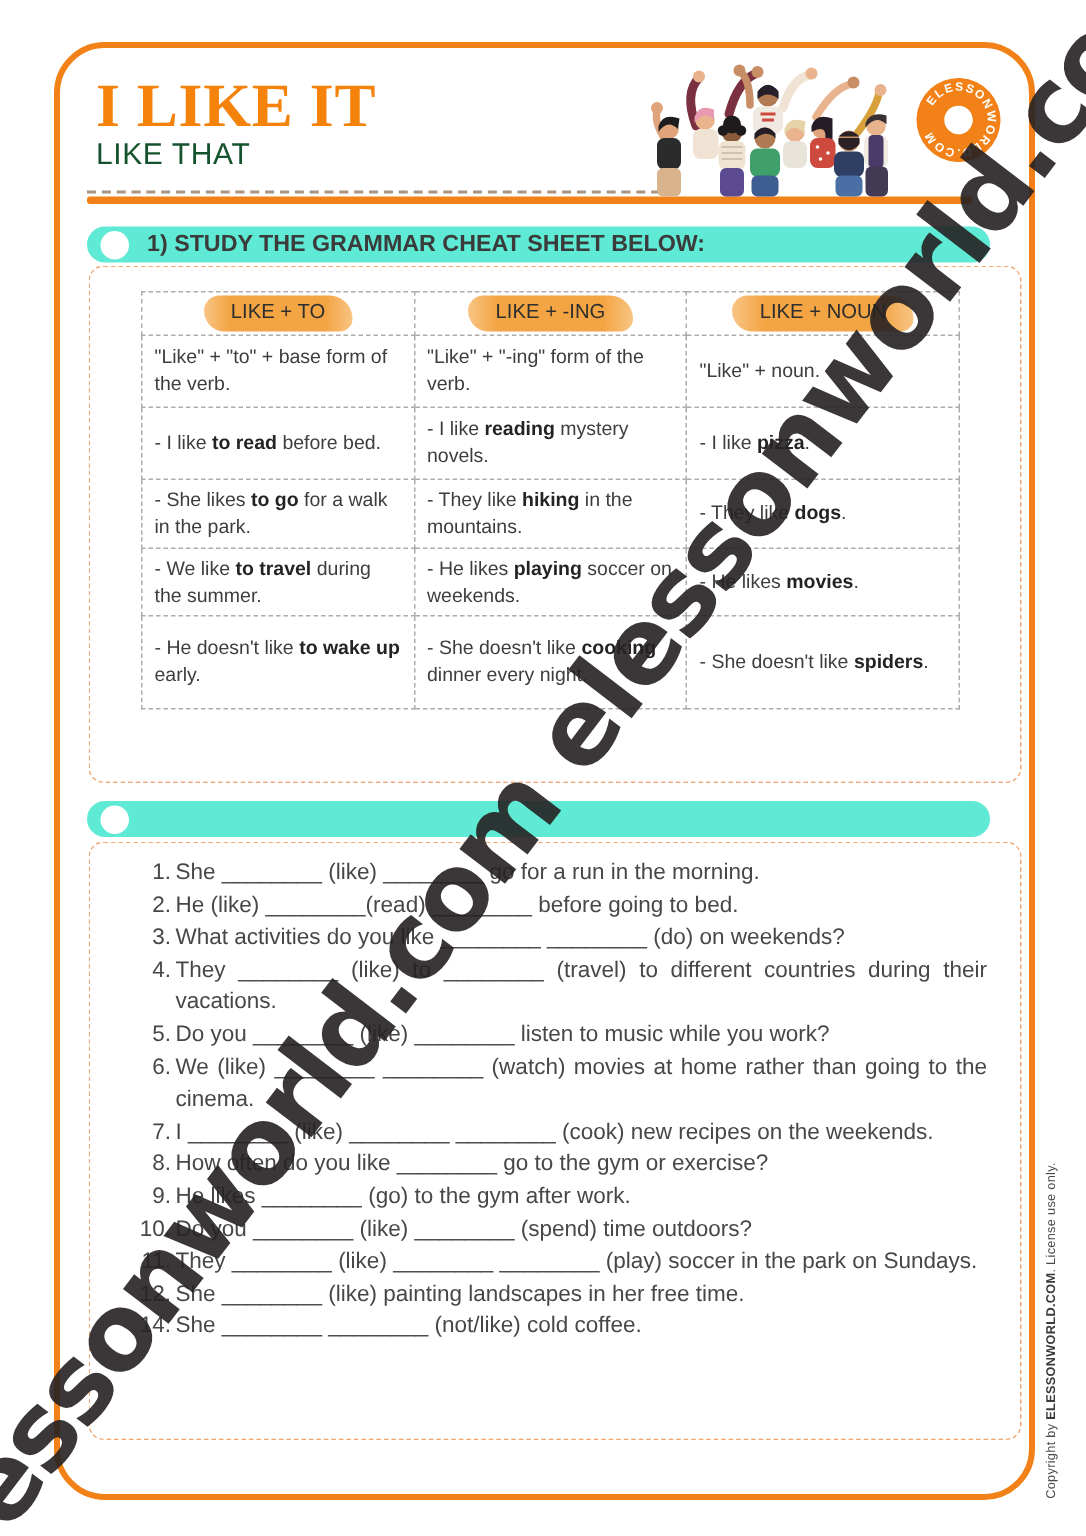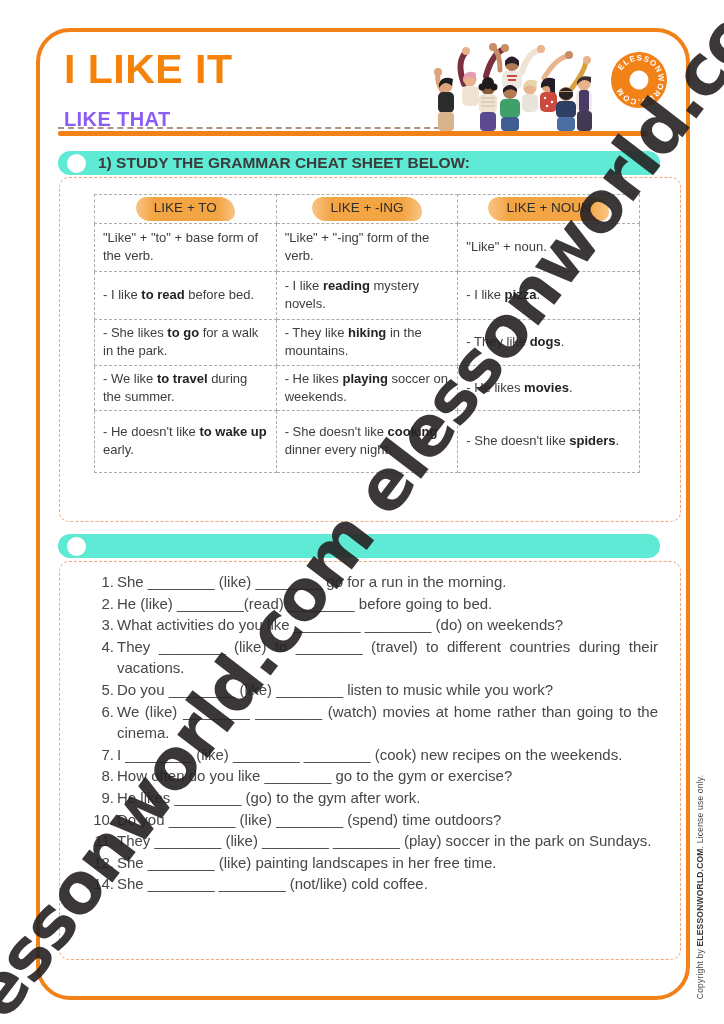--- a/index.html
+++ b/index.html
@@ -6,22 +6,22 @@
   body{
     width:724px;height:1024px;position:relative;background:#ffffff;
     font-family:"Liberation Sans",sans-serif;color:#3d3d3d;
   }
   .abs{position:absolute;}
 
   
   .frame{left:36px;top:28px;width:646px;height:964px;border:4.5px solid #F28118;border-radius:34px;}
 
   
-  .title{left:64px;top:46px;font-family:Liberation Sans, sans-serif;font-size:41px;font-weight:bold;color:#F5820B;letter-spacing:.5px;}
-  .subtitle{left:64px;top:108px;font-size:20px;font-weight:bold;color:#8b5cf6;letter-spacing:.4px;}
+  .title{left:64px;top:46px;font-family:Liberation Serif, serif;font-size:41px;font-weight:bold;color:#F5820B;letter-spacing:.5px;}
+  .subtitle{left:64px;top:92px;font-size:20px;font-weight:normal;color:#14532d;letter-spacing:.4px;}
   .rule{left:58px;top:131px;width:590px;height:4.5px;background:#F28118;border-radius:2px;}
   .rule-dash{left:58px;top:127px;width:392px;border-top:2.5px dashed rgba(94,60,28,.55);}
 
   .people{left:426px;top:42px;}
   .badge{left:609px;top:50px;}
 
   
   .bar{left:58px;width:602px;height:24px;background:#5eead4;border-radius:14px;display:flex;align-items:center;}
   .bar .dot{width:19px;height:19px;background:#ffffff;border-radius:50%;margin-left:9px;flex:none;}
   .bar .bar-text{margin-left:12px;font-size:15.5px;color:#3b3b3b;white-space:nowrap;}

